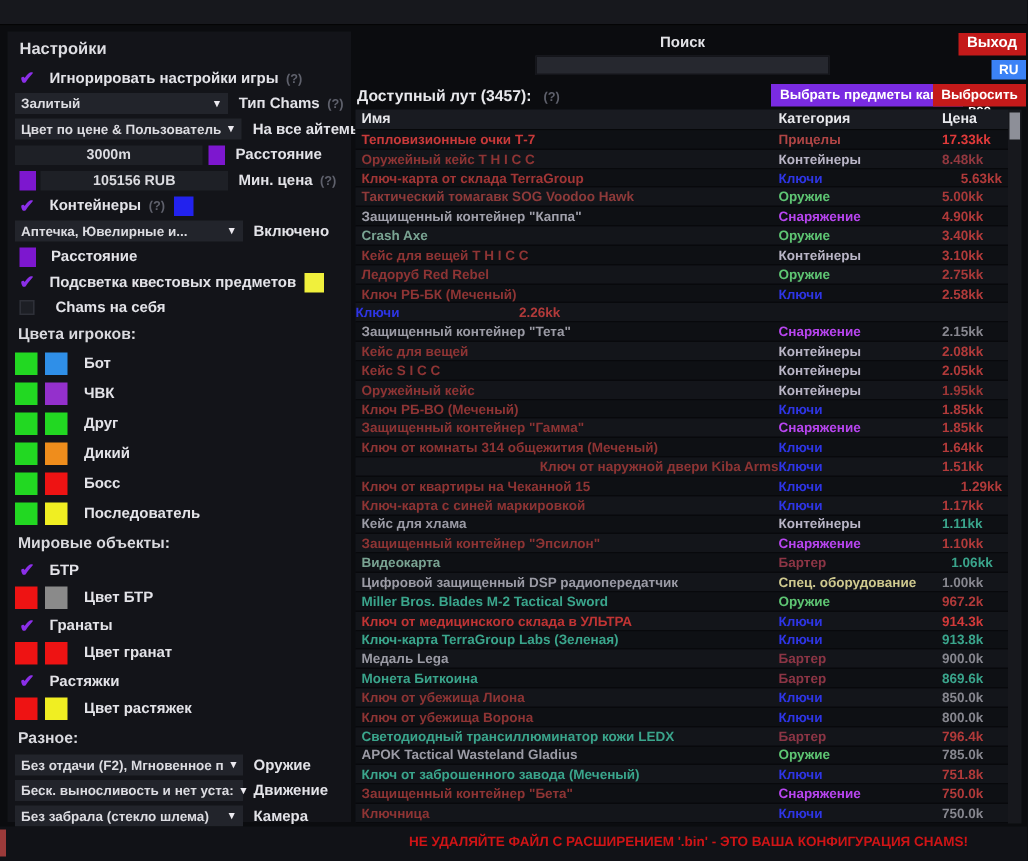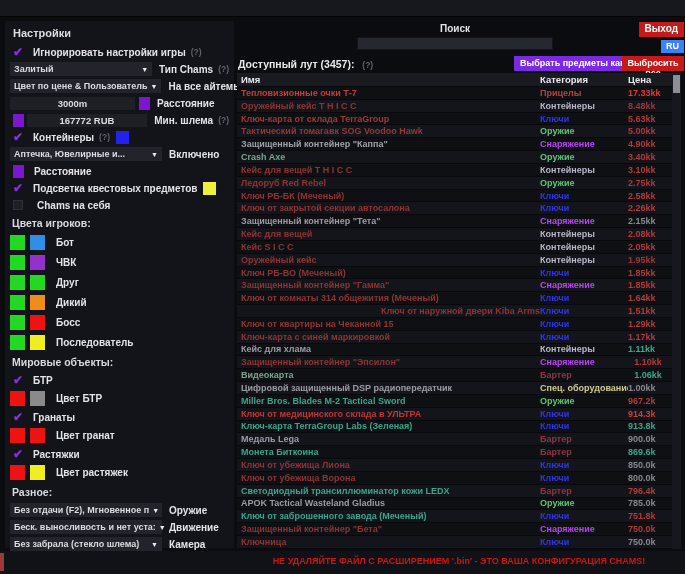--- a/index.html
+++ b/index.html
@@ -32,21 +32,21 @@
   .exit-btn { position:absolute; right:1px; top:22px; background:#c41a1a; color:#fff; font-size:10px; font-weight:700; padding:1px 6px; height:15px; }
   .ru-btn { position:absolute; right:1px; top:40px; background:#3b82f6; color:#fff; font-size:9px; font-weight:700; padding:1px 5px; height:13px; }
   .loot-title { position:absolute; left:238px; top:58px; font-size:10.5px; font-weight:700; color:#e8e8ec; }
   .kappa-btn { position:absolute; left:514px; top:56px; background:#7a2be2; color:#fff; font-size:9px; font-weight:700; padding:2px 6px; height:15px; }
   .dropall-btn { position:absolute; left:622px; top:56px; right:1px; background:#c41a1a; color:#fff; font-size:9px; font-weight:700; padding:2px 4px; height:15px; text-align:center; }
 
   
   .loot-table { position:absolute; left:237px; top:73px; width:435px; height:476px; background:#0d0f13; }
   .loot-head { display:flex; height:14px; background:#191b21; align-items:center; font-size:9.5px; font-weight:700; color:#e8e8ec; border-bottom:1px solid #07080a; }
   .col-name { flex:1; padding-left:4px; overflow:hidden; }
-  .col-cat { width:88px; overflow:hidden; }
+  .col-cat { width:109px; overflow:hidden; }
   .col-price { width:44px; text-align:left; padding-right:4px; }
   .lrow { display:flex; height:12.83px; align-items:center; font-size:9px; font-weight:700; border-bottom:1px solid #08090c; background:#0e1014; white-space:nowrap; }
   .lrow:nth-child(even) { background:#13151a; }
   .scrollbar { position:absolute; left:672px; top:73px; width:9px; height:476px; background:#17181d; }
   .scroll-thumb { position:absolute; left:1px; top:2px; width:7px; height:18px; background:#8d8f98; }
 
   
   .footer { position:absolute; left:0; right:0; bottom:0; height:23px; background:#111217; }
   .footer-warning { position:absolute; left:233px; right:0; top:556px; text-align:center; font-size:9px; font-weight:700; color:#cf1416; }
   .red-sliver { position:absolute; left:0; top:553px; width:4px; height:18px; background:#9c3a3a; }
@@ -79,22 +79,22 @@
         </div>
         <span class="lbl">На все айтемы</span>
       </div>
       <div class="ctl-row">
         <div class="input-box" style="width: 125px;">3000m</div>
         <span class="swatch" style="background: rgb(125, 23, 207); margin-left: 4px;"></span>
         <span class="lbl">Расстояние</span>
       </div>
       <div class="ctl-row">
         <span class="swatch" style="background: rgb(125, 23, 207); margin-right: 3px; margin-left: 3px;"></span>
-        <div class="input-box" style="width: 125px;">167772 RUB</div>
-        <span class="lbl">Мин. шлема</span>
+        <div class="input-box" style="width: 125px;">105156 RUB</div>
+        <span class="lbl">Мин. цена</span>
         <span class="help">(?)</span>
       </div>
       <div class="ctl-row">
         <span class="chk">✔</span>
         <span class="lbl">Контейнеры</span>
         <span class="help">(?)</span>
         <span class="swatch sm" style="background: rgb(34, 34, 238); margin-left: 6px;"></span>
       </div>
       <div class="ctl-row">
         <div class="select-box">
@@ -234,21 +234,21 @@
         <span class="col-price" style="color: rgb(224, 58, 58);">17.33kk</span>
       </div>
       <div class="lrow">
         <span class="col-name" style="color: rgb(142, 52, 52);">Оружейный кейс Т Н I C C</span>
         <span class="col-cat" style="color: rgb(185, 181, 198);">Контейнеры</span>
         <span class="col-price" style="color: rgb(147, 56, 63);">8.48kk</span>
       </div>
       <div class="lrow">
         <span class="col-name" style="color: rgb(162, 54, 54);">Ключ-карта от склада TerraGroup</span>
         <span class="col-cat" style="color: rgb(46, 53, 230);">Ключи</span>
-        <span class="col-price" style="color: rgb(177, 58, 58);">5.63kk</span>
+        <span class="col-price" style="color: rgb(177, 58, 58); text-align: right;">5.63kk</span>
       </div>
       <div class="lrow">
         <span class="col-name" style="color: rgb(142, 58, 58);">Тактический томагавк SOG Voodoo Hawk</span>
         <span class="col-cat" style="color: rgb(94, 197, 115);">Оружие</span>
         <span class="col-price" style="color: rgb(168, 57, 57);">5.00kk</span>
       </div>
       <div class="lrow">
         <span class="col-name" style="color: rgb(160, 160, 171);">Защищенный контейнер "Каппа"</span>
         <span class="col-cat" style="color: rgb(184, 69, 240);">Снаряжение</span>
         <span class="col-price" style="color: rgb(177, 58, 58);">4.90kk</span>
@@ -267,21 +267,20 @@
         <span class="col-name" style="color: rgb(142, 52, 52);">Ледоруб Red Rebel</span>
         <span class="col-cat" style="color: rgb(94, 197, 115);">Оружие</span>
         <span class="col-price" style="color: rgb(168, 57, 57);">2.75kk</span>
       </div>
       <div class="lrow">
         <span class="col-name" style="color: rgb(142, 52, 52);">Ключ РБ-БК (Меченый)</span>
         <span class="col-cat" style="color: rgb(46, 53, 230);">Ключи</span>
         <span class="col-price" style="color: rgb(177, 58, 58);">2.58kk</span>
       </div>
       <div class="lrow">
-        <span class="col-name" style="color: rgb(142, 52, 52);">Ключ от закрытой секции автосалона</span>
         <span class="col-cat" style="color: rgb(46, 53, 230);">Ключи</span>
         <span class="col-price" style="color: rgb(177, 58, 58);">2.26kk</span>
       </div>
       <div class="lrow">
         <span class="col-name" style="color: rgb(155, 155, 165);">Защищенный контейнер "Тета"</span>
         <span class="col-cat" style="color: rgb(184, 69, 240);">Снаряжение</span>
         <span class="col-price" style="color: rgb(135, 135, 143);">2.15kk</span>
       </div>
       <div class="lrow">
         <span class="col-name" style="color: rgb(142, 52, 52);">Кейс для вещей</span>
@@ -314,36 +313,36 @@
         <span class="col-price" style="color: rgb(177, 58, 58);">1.64kk</span>
       </div>
       <div class="lrow">
         <span class="col-name" style="color: rgb(142, 52, 52); text-align: right;">Ключ от наружной двери Kiba Arms</span>
         <span class="col-cat" style="color: rgb(46, 53, 230);">Ключи</span>
         <span class="col-price" style="color: rgb(177, 58, 58);">1.51kk</span>
       </div>
       <div class="lrow">
         <span class="col-name" style="color: rgb(142, 52, 52);">Ключ от квартиры на Чеканной 15</span>
         <span class="col-cat" style="color: rgb(46, 53, 230);">Ключи</span>
-        <span class="col-price" style="color: rgb(177, 58, 58);">1.29kk</span>
+        <span class="col-price" style="color: rgb(177, 58, 58); text-align: right;">1.29kk</span>
       </div>
       <div class="lrow">
         <span class="col-name" style="color: rgb(142, 52, 52);">Ключ-карта с синей маркировкой</span>
         <span class="col-cat" style="color: rgb(46, 53, 230);">Ключи</span>
         <span class="col-price" style="color: rgb(177, 58, 58);">1.17kk</span>
       </div>
       <div class="lrow">
         <span class="col-name" style="color: rgb(155, 155, 165);">Кейс для хлама</span>
         <span class="col-cat" style="color: rgb(185, 181, 198);">Контейнеры</span>
         <span class="col-price" style="color: rgb(58, 165, 140);">1.11kk</span>
       </div>
       <div class="lrow">
         <span class="col-name" style="color: rgb(142, 52, 52);">Защищенный контейнер "Эпсилон"</span>
         <span class="col-cat" style="color: rgb(184, 69, 240);">Снаряжение</span>
-        <span class="col-price" style="color: rgb(177, 58, 58); text-align: center;">1.10kk</span>
+        <span class="col-price" style="color: rgb(177, 58, 58);">1.10kk</span>
       </div>
       <div class="lrow">
         <span class="col-name" style="color: rgb(121, 163, 146);">Видеокарта</span>
         <span class="col-cat" style="color: rgb(140, 53, 69);">Бартер</span>
         <span class="col-price" style="color: rgb(58, 165, 140); text-align: center;">1.06kk</span>
       </div>
       <div class="lrow">
         <span class="col-name" style="color: rgb(155, 155, 165);">Цифровой защищенный DSP радиопередатчик</span>
         <span class="col-cat" style="color: rgb(207, 201, 143);">Спец. оборудование</span>
         <span class="col-price" style="color: rgb(135, 135, 143);">1.00kk</span>

